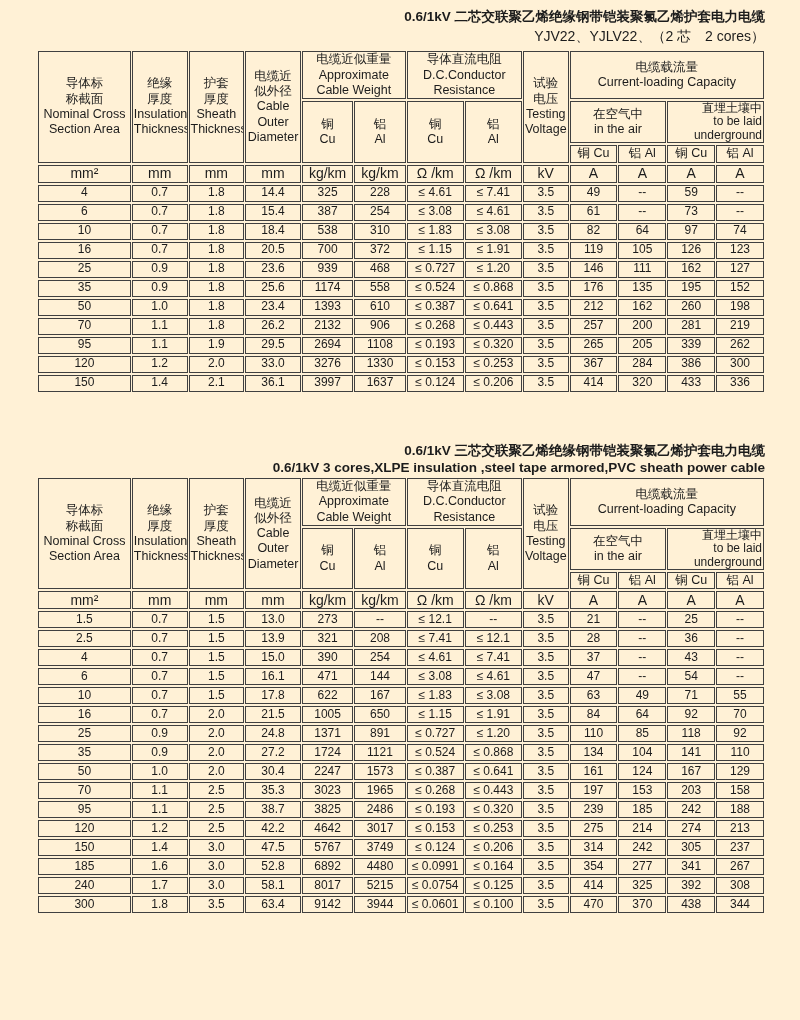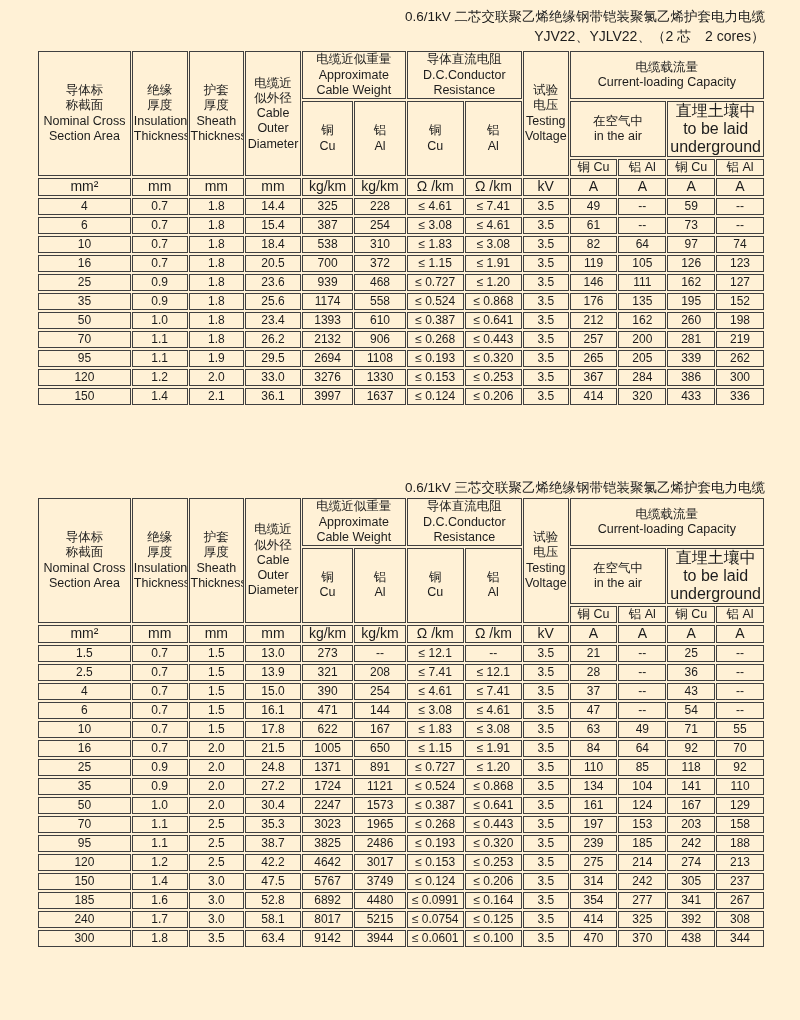--- a/index.html
+++ b/index.html
@@ -12,24 +12,24 @@
     background: #FFF1D6;
     color: #1c1c1c;
     font-family: "Liberation Sans", "DejaVu Sans", sans-serif;
     overflow: hidden;
   }
   .sheet {
     padding: 8px 35px 0 37px;
     box-sizing: border-box;
   }
   .section { margin: 0; }
-  .section + .section { margin-top: 72px; }
+  .section + .section { margin-top: 48px; }
   .title {
     text-align: right;
-    font-weight: normal;
+    font-weight: bold;
     font-size: 13.5px;
     line-height: 1.28;
     margin: 0;
   }
   .model-line {
     text-align: right;
     font-size: 14px;
     margin: 3px 0 3px 0;
   }
   table.spec {
@@ -47,22 +47,23 @@
     padding: 0 1px;
     font-weight: normal;
     overflow: hidden;
   }
   table.spec thead th {
     font-size: 12.5px;
     line-height: 1.22;
     white-space: pre-line;
   }
   table.spec thead th.th-underground {
-    font-size: 16px;
+    font-size: 12px;
     line-height: 1.12;
+    text-align: right;
   }
   table.spec thead tr.units-row td {
     font-size: 14px;
     height: 16px;
     line-height: 1.1;
   }
   table.spec tbody td {
     font-size: 12px;
     line-height: 1.15;
     height: 15px;
@@ -335,20 +336,21 @@
             <td>320</td>
             <td>433</td>
             <td>336</td>
           </tr>
         </tbody>
     </table>
   </div>
 
   <div class="section">
     <div class="title">0.6/1kV 三芯交联聚乙烯绝缘钢带铠装聚氯乙烯护套电力电缆</div>
+    <div class="title">0.6/1kV 3 cores,XLPE insulation ,steel tape armored,PVC sheath power cable</div>
 
     <table class="spec">
       <colgroup>
         <col class="c-nominal">
           <col class="c-thick">
           <col class="c-thick">
           <col class="c-diam">
         <col class="c-weight">
           <col class="c-weight">
           <col class="c-res">

